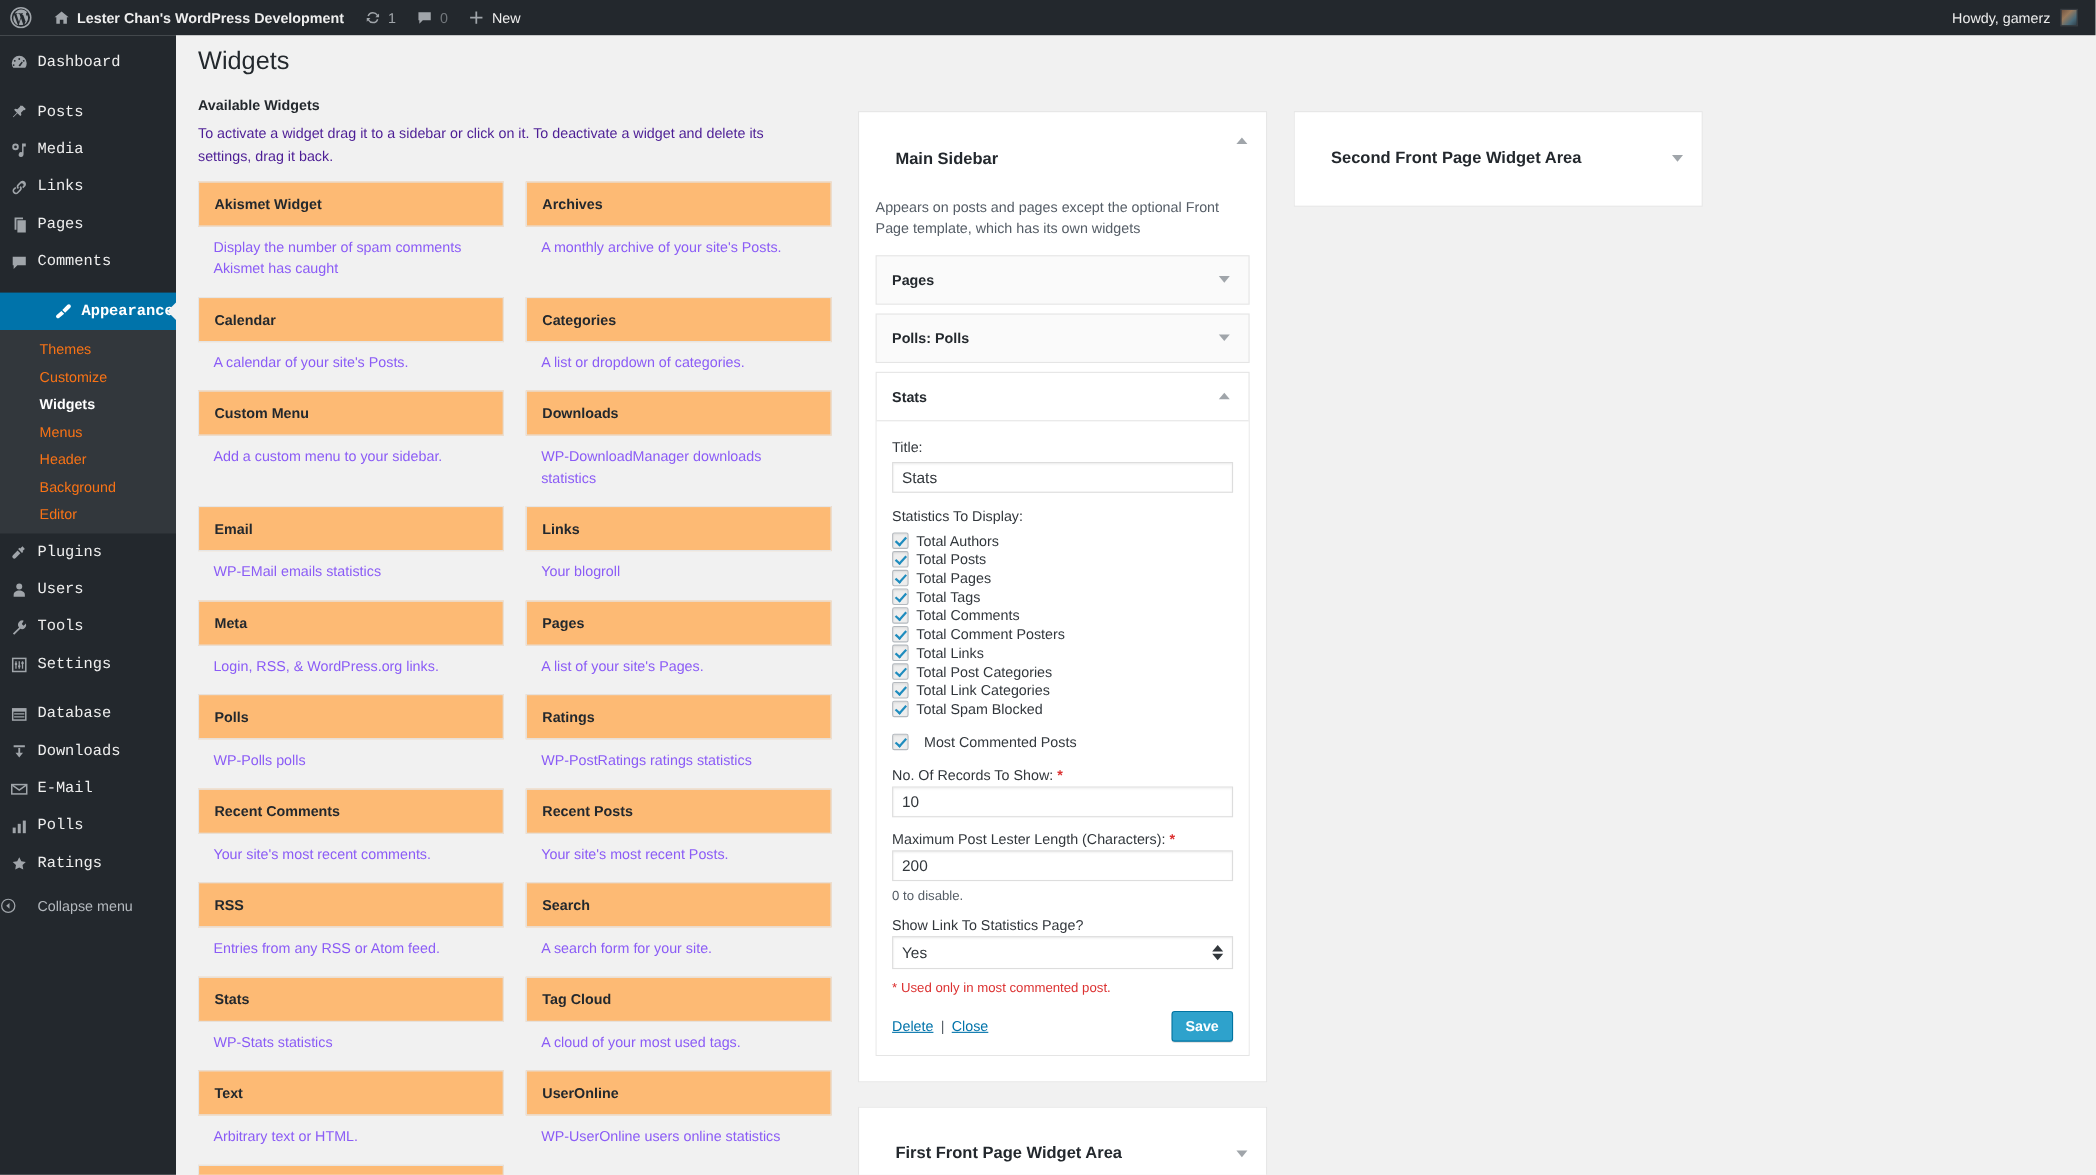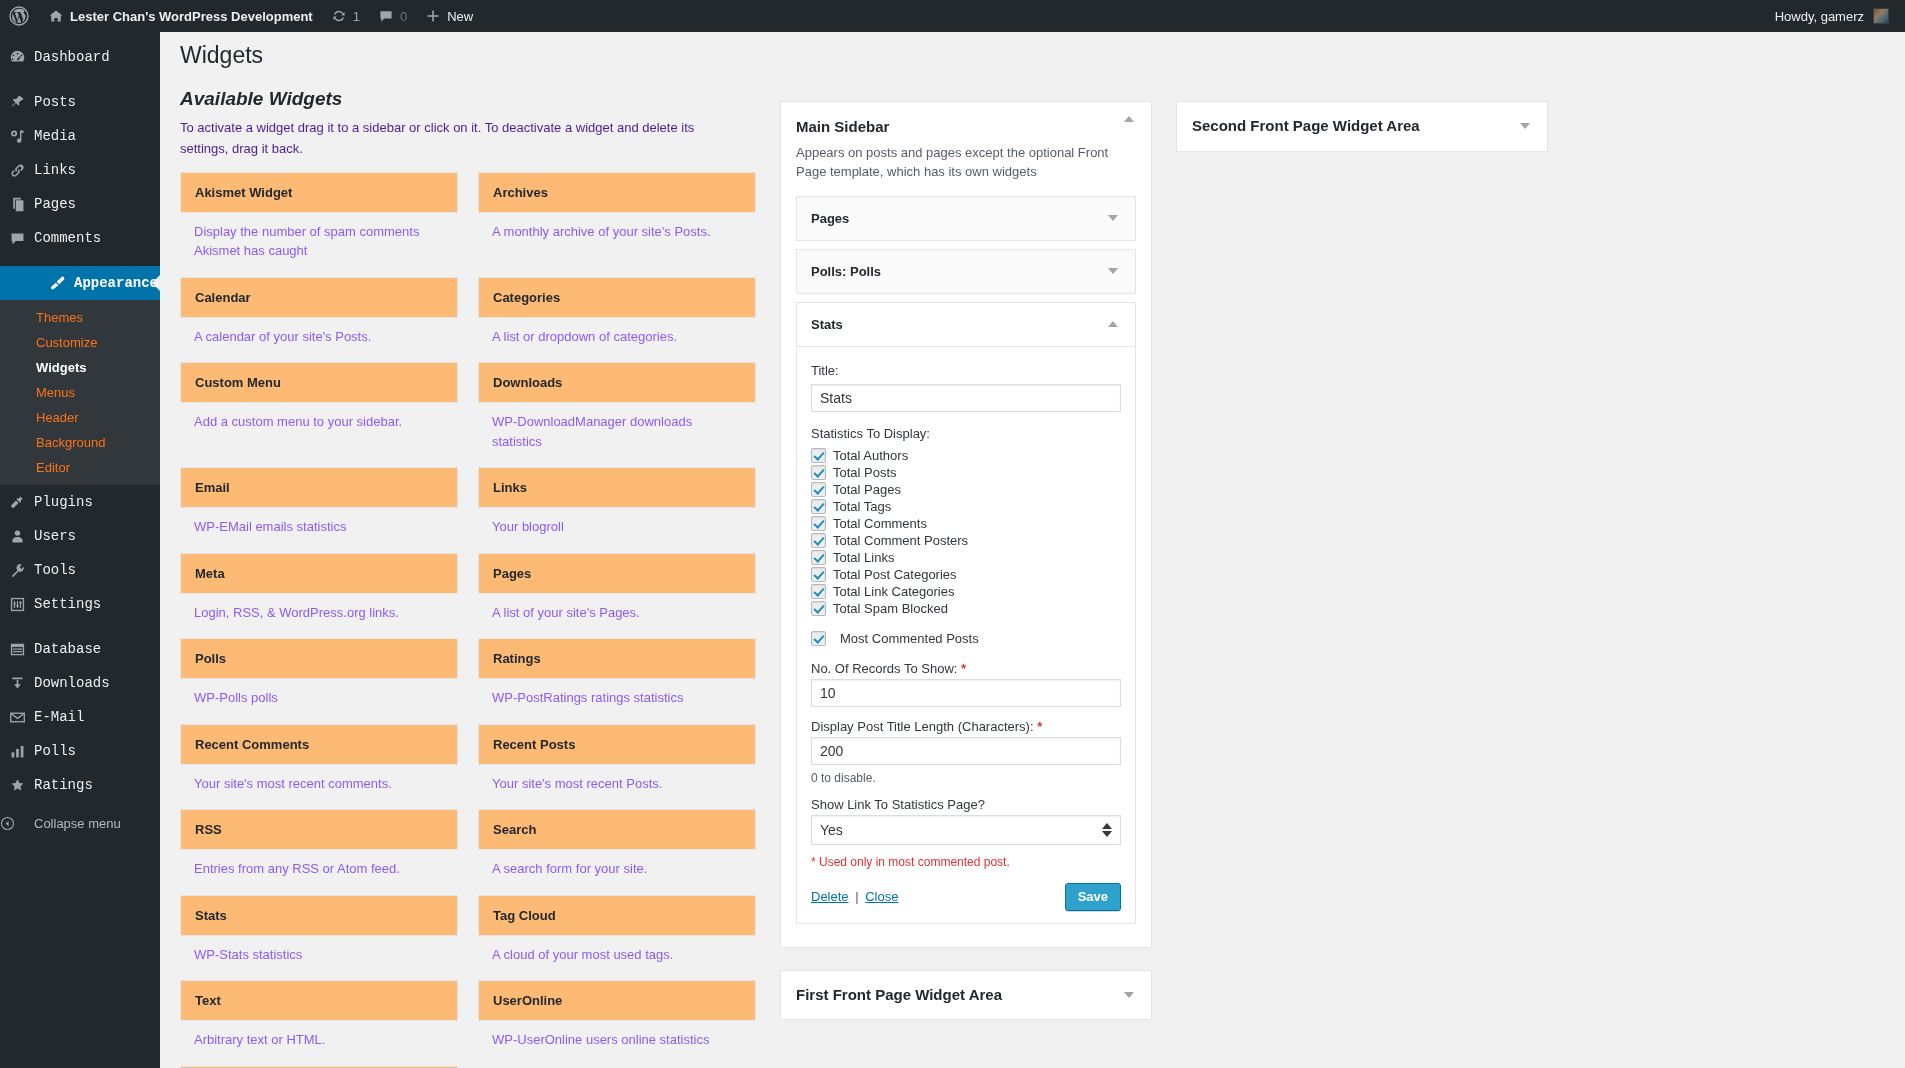--- a/index.html
+++ b/index.html
@@ -106,23 +106,22 @@
     margin: 0; padding: 9px 0 4px 0; line-height: 29px;
   }
 
   
   .widgets-holder-wrap-cols { display: flex; align-items: flex-start; }
   #widgets-left { width: 600px; flex: 0 0 600px; padding-right: 24px;}
   #widgets-right { flex: 1 1 auto; display: flex; align-items: flex-start; gap: 24px; padding-top: 27px;}
   .sidebar-col { width: 372px; flex: 0 0 372px; }
 
   h2.section-title {
-    font-size: 19px; font-weight: bold; color: #23282d;
+    font-size: 13px; font-weight: bold; color: #23282d;
     margin: 14px 0 8px 0;
-    font-style: italic;
   }
   p.section-desc {
     font-size: 13px; color: #4c1d95; line-height: 1.6;
     margin: 0 0 12px 0; max-width: 530px;
   }
 
   
   .widget-grid { display: flex; flex-wrap: wrap; }
   .widget-cell { width: 50%; padding-right: 10px; margin-bottom: 2px; }
   .widget-cell:nth-child(even) { padding-right: 0; padding-left: 10px; }
@@ -144,21 +143,21 @@
     border: 1px solid #e5e5e5;
     margin-bottom: 22px;
     position: relative;
   }
   .sidebar-name {
     padding: 15px 15px 0 15px;
     position: relative;
   }
   .sidebar-name.closed { padding: 14px 15px 15px 15px; }
   .sidebar-name h3 {
-    margin: 0; font-size: 15px; font-weight: bold; color: #23282d;
+    margin: 18px; font-size: 15px; font-weight: bold; color: #23282d;
     line-height: 1.3;
   }
   .sidebar-desc {
     font-size: 13px; color: #555d66; line-height: 1.5;
     padding: 6px 15px 14px 15px;
   }
   .toggle-arrow {
     position: absolute; right: 13px; top: 50%;
     transform: translateY(-50%);
     width: 18px; height: 18px;
@@ -695,21 +694,21 @@
                     <span class="chk-label">Most Commented Posts</span>
                   </div>
 
                   <label class="wfieldlabel">
                     <span>No. Of Records To Show:</span>
                     <span class="req">*</span>
                   </label>
                   <input class="wtext" type="text" value="10" style="">
 
                   <label class="wfieldlabel">
-                    <span>Display Post Title Length (Characters):</span>
+                    <span>Maximum Post Lester Length (Characters):</span>
                     <span class="req">*</span>
                   </label>
                   <input class="wtext" type="text" style="margin-bottom: 4px;" value="200">
                   <div class="hint" style="margin-top:2px">0 to disable.</div>
 
                   <label class="wfieldlabel">Show Link To Statistics Page?</label>
                   <div class="wselect">
                     <span>Yes</span>
                     <span class="spin">
                       <i class="arr up"></i>

